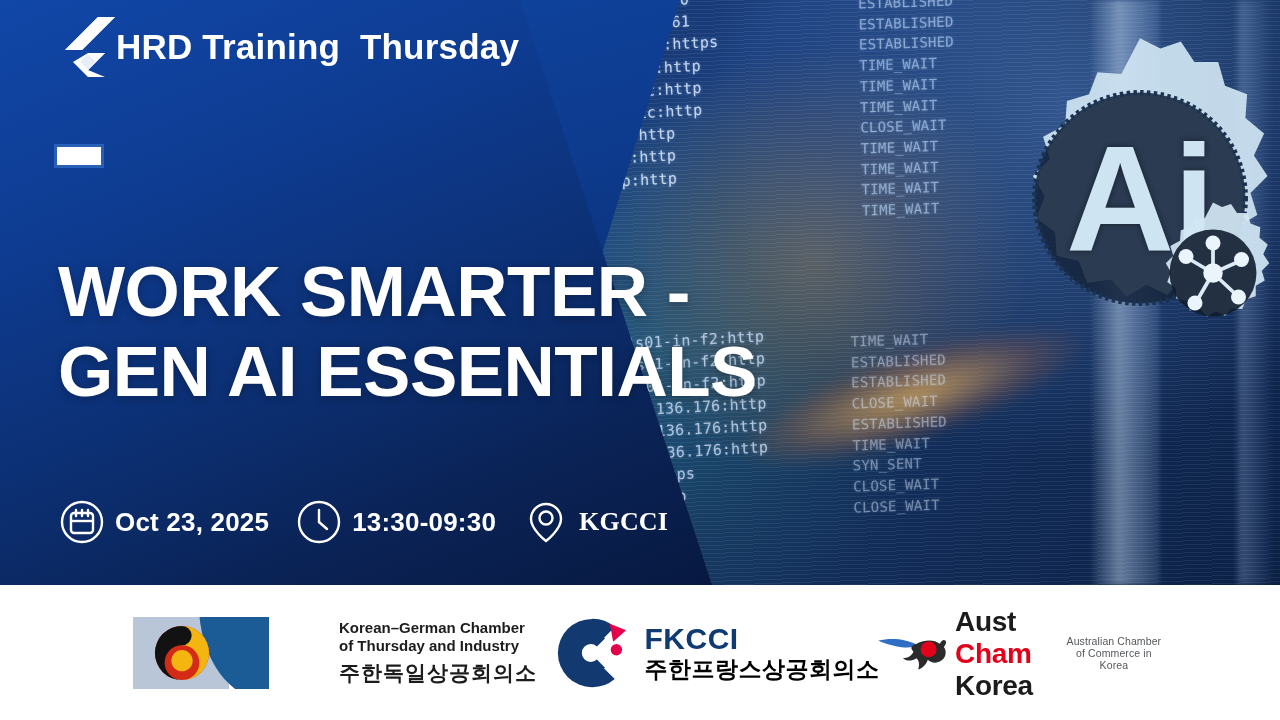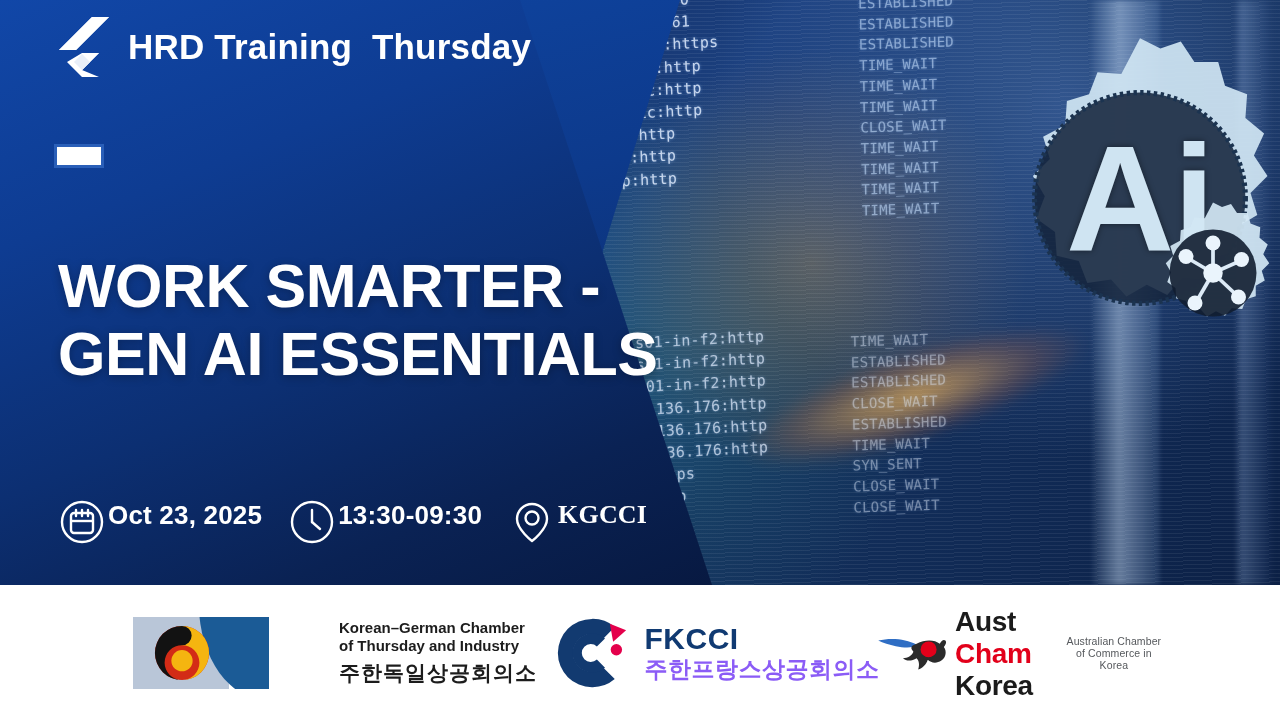--- a/index.html
+++ b/index.html
@@ -100,22 +100,22 @@
   
   .bluepanel {
     position: absolute; left: 0; top: 0;
     width: 760px; height: 585px;
     background: linear-gradient(158deg, #1147a8 0%, #0e3c92 28%, #0c2f72 56%, #0a2254 78%, #07183f 100%);
     clip-path: polygon(0 0, 520px 0, 712px 585px, 0 585px);
   }
 
   
   .brandrow {
-    position: absolute; left: 58px; top: 16px;
-    display: flex; align-items: center; gap: 18px;
+    position: absolute; left: 64px; top: 16px;
+    display: flex; align-items: center; 
   }
   .brandmark { width: 52px; height: 62px; }
   .brandtext {
     color: #ffffff;
     font-size: 35px;
     font-weight: 700;
     letter-spacing: .2px;
     white-space: pre;
   }
 
@@ -126,34 +126,34 @@
     padding: 8px 22px 10px 22px;
     color: #1a4ba3;
     font-size: 31px;
     font-weight: 400;
     letter-spacing: .3px;
   }
 
   .headline {
     position: absolute; left: 58px; top: 252px;
     color: #ffffff;
-    font-size: 61px;
+    font-size: 71px;
     font-weight: 700;
     line-height: 1.12;
     letter-spacing: -.5px;
     text-shadow: 0 2px 10px rgba(0,0,0,.28);
   }
   .headline .ln { display: block; white-space: pre; }
 
   .metarow {
     position: absolute; left: 60px; top: 500px;
     display: flex; align-items: center; gap: 0;
     color: #ffffff;
   }
-  .meta-item { display: flex; gap: 4px; margin-right: 28px; }
+  .meta-item { display: flex; align-items: center; gap: 11px; margin-right: 28px; }
   .meta-item:last-child { margin-right: 0; font-family: Liberation Serif, serif; }
   .meta-text { font-size: 26px; font-weight: 700; letter-spacing: .2px; white-space: pre; }
   .meta-icon { width: 44px; height: 44px; flex: 0 0 auto; }
 
   
   .logostrip {
     position: absolute; left: 0; top: 585px;
     width: 1280px; height: 135px;
     background: #ffffff;
     display: flex; align-items: center; justify-content: center;
@@ -177,21 +177,21 @@
   .ahk-text { line-height: 1.18; }
   .ahk-en { color: #1c1c1c; font-size: 15px; font-weight: 700; white-space: pre; }
   .ahk-kr { color: #1c1c1c; font-size: 21px; font-weight: 700; letter-spacing: 1px; margin-top: 6px; text-align: right; }
 
   
   #logo-fkcci { width: 330px; }
   .fk-wrap { display: flex; align-items: center; gap: 12px; }
   .fk-text { line-height: 1.12; }
   .fk-name { color: #103a72; font-size: 30px; font-weight: 700; letter-spacing: .5px; }
   .fk-sub { color: #103a72; font-size: 15px; font-weight: 700; letter-spacing: .2px; }
-  .fk-kr { color: #8b5cf6; font-size: 23px; font-weight: 700; letter-spacing: .5px; margin-top: 1px; }
+  .fk-kr { color: #000000; font-size: 23px; font-weight: 700; letter-spacing: .5px; margin-top: 1px; }
 
   
   #logo-austcham { width: 280px; flex-direction: column; }
   .ac-wrap { display: flex; align-items: center; }
   .ac-name { font-size: 28px; font-weight: 700; letter-spacing: -.3px; margin-top: 2px; }
   .ac-name .b { color: #1b1b1b; }
   .ac-name .r { color: #e2001a; }
   .ac-sub { color: #55585c; font-size: 10.5px; letter-spacing: .1px; margin-top: 1px; text-align: center; }
 
   .ib { display: inline-block; }

